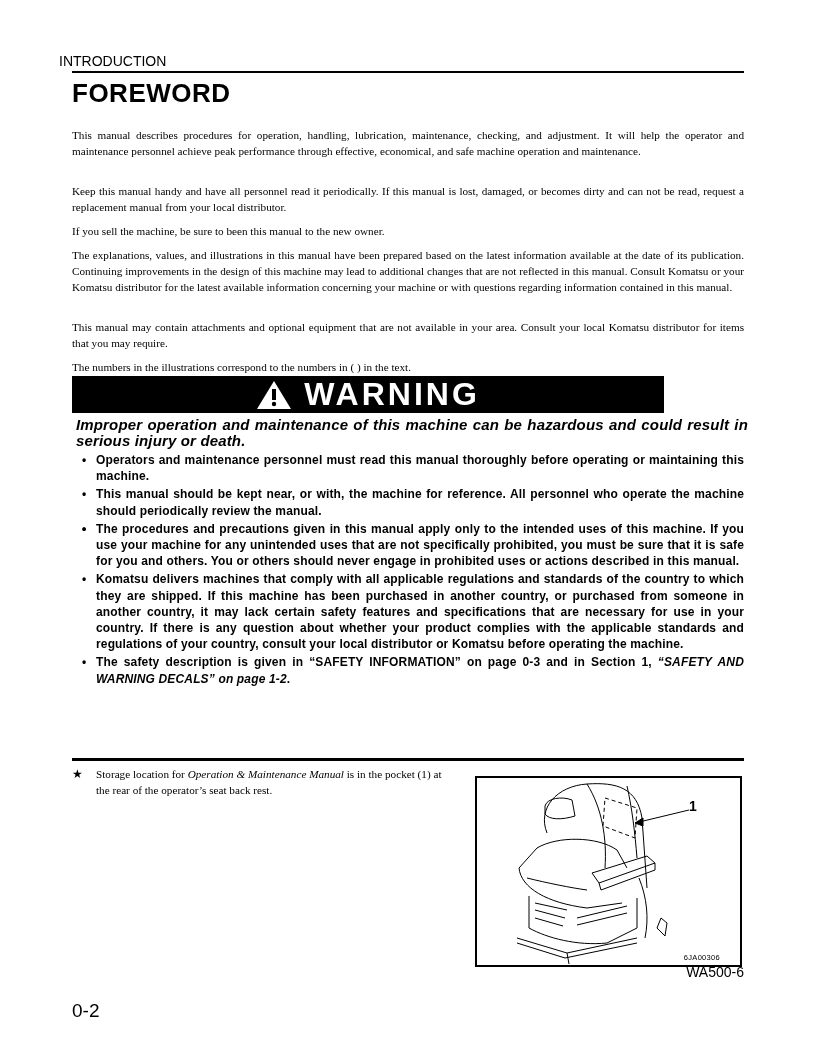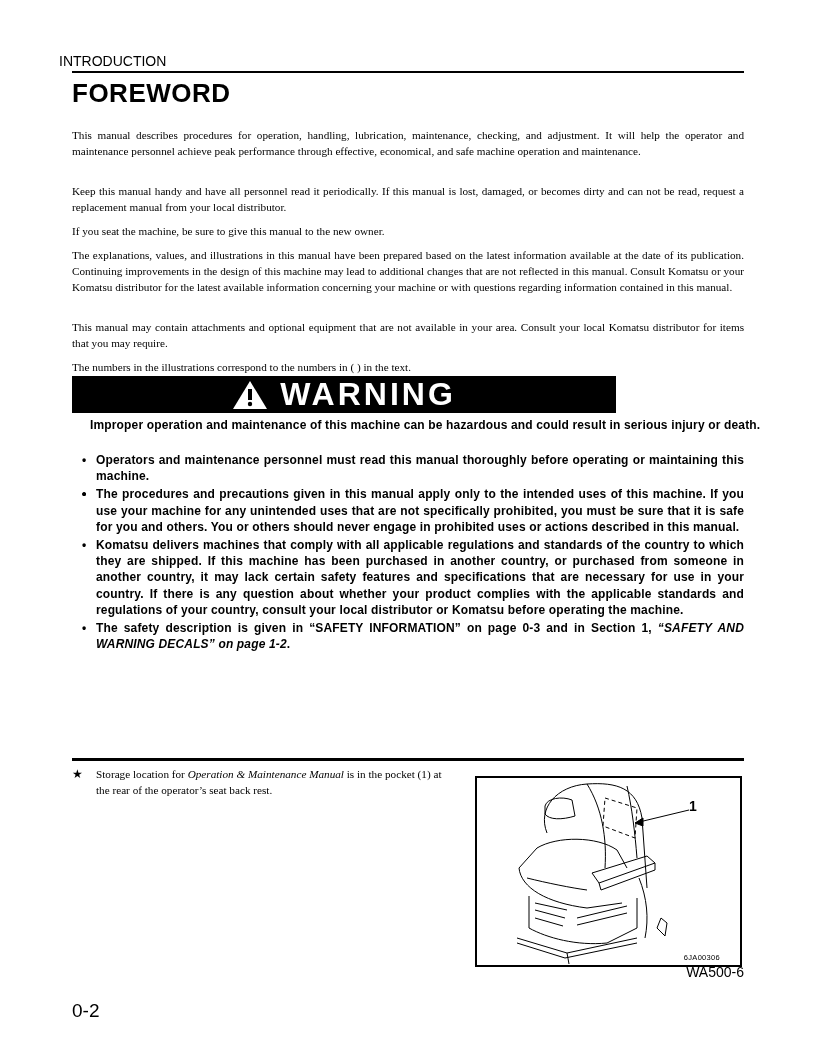--- a/index.html
+++ b/index.html
@@ -17,33 +17,33 @@
       letter-spacing: 0.5px;
     }
 
     .body-text {
       position: absolute; left: 72px; width: 672px;
       font-family: "Liberation Serif", serif; font-size: 11.2px; line-height: 16px;
       text-align: justify; margin: 0;
     }
 
     .warning-bar {
-      position: absolute; left: 72px; top: 376px; width: 544px; height: 37px; background: #000;
+      position: absolute; left: 72px; top: 376px; width: 592px; height: 37px; background: #000;
       display: flex; align-items: center; justify-content: center; gap: 12px;
     }
     .warning-icon { width: 36px; height: 30px; display: inline-block; }
     .warning-label {
       font-family: "Liberation Sans", sans-serif; font-weight: bold; font-size: 32px; color: #fff;
       letter-spacing: 3px; line-height: 37px;
     }
 
     .warn-text {
-      position: absolute; left: 90px; width: 672px;
-      font-family: "Liberation Sans", sans-serif; font-weight: bold; font-size: 12px; line-height: 16.2px;
-      text-align: justify; margin: 0; letter-spacing: 0.15px;
+      position: absolute; left: 76px; width: 672px;
+      font-family: "Liberation Sans", sans-serif; font-weight: bold; font-size: 15px; line-height: 16.2px;
+      text-align: justify; margin: 0; letter-spacing: 0.15px; font-style: italic;
     }
     .bullets { position: absolute; left: 72px; top: 452px; width: 672px; margin: 0; padding: 0; list-style: none; }
     .bullet-item {
       position: relative; padding-left: 24px; margin-bottom: 2px;
       font-family: "Liberation Sans", sans-serif; font-weight: bold; font-size: 12px; line-height: 16.2px;
       text-align: justify; letter-spacing: 0.15px;
     }
     .bullet-dot { position: absolute; left: 10px; top: 0; }
     .italic { font-style: italic; }
 
@@ -81,21 +81,21 @@
   </style>
 </head>
 <body>
 
 <div class="section-header">INTRODUCTION</div>
 <div class="header-rule"></div>
 <div class="page-title">FOREWORD</div>
 
 <p class="body-text" style="top:127px;">This manual describes procedures for operation, handling, lubrication, maintenance, checking, and adjustment. It will help the operator and maintenance personnel achieve peak performance through effective, economical, and safe machine operation and maintenance.</p>
 <p class="body-text" style="top:183px;">Keep this manual handy and have all personnel read it periodically. If this manual is lost, damaged, or becomes dirty and can not be read, request a replacement manual from your local distributor.</p>
-<p class="body-text" style="top:223px;">If you seat the machine, be sure to give this manual to the new owner.</p>
+<p class="body-text" style="top:223px;">If you sell the machine, be sure to been this manual to the new owner.</p>
 <p class="body-text" style="top:247px;">The explanations, values, and illustrations in this manual have been prepared based on the latest information available at the date of its publication. Continuing improvements in the design of this machine may lead to additional changes that are not reflected in this manual. Consult Komatsu or your Komatsu distributor for the latest available information concerning your machine or with questions regarding information contained in this manual.</p>
 <p class="body-text" style="top:319px;">This manual may contain attachments and optional equipment that are not available in your area. Consult your local Komatsu distributor for items that you may require.</p>
 <p class="body-text" style="top:359px;">The numbers in the illustrations correspond to the numbers in ( ) in the text.</p>
 
 <div class="warning-bar">
   <svg class="warning-icon" viewBox="0 0 36 30">
     <polygon points="18,1 35,29 1,29" fill="#fff"></polygon>
     <rect x="16" y="9" width="4" height="11" fill="#000"></rect>
     <circle cx="18" cy="24" r="2.2" fill="#000"></circle>
   </svg>
@@ -104,20 +104,21 @@
 
 <p class="warn-text" style="top:417px;">Improper operation and maintenance of this machine can be hazardous and could result in serious injury or death.</p>
 
 <ul class="bullets">
   <li class="bullet-item">
     <span class="bullet-dot">•</span>
     <span>Operators and maintenance personnel must read this manual thoroughly before operating or maintaining this machine.</span>
   </li>
   <li class="bullet-item">
     <span class="bullet-dot">•</span>
+    <span>This manual should be kept near, or with, the machine for reference. All personnel who operate the machine should periodically review the manual.</span>
   </li>
   <li class="bullet-item">
     <span class="bullet-dot">•</span>
   </li>
   <li class="bullet-item">
     <span class="bullet-dot">•</span>
     <span>The procedures and precautions given in this manual apply only to the intended uses of this machine. If you use your machine for any unintended uses that are not specifically prohibited, you must be sure that it is safe for you and others. You or others should never engage in prohibited uses or actions described in this manual.</span>
   </li>
   <li class="bullet-item">
     <span class="bullet-dot">•</span>

